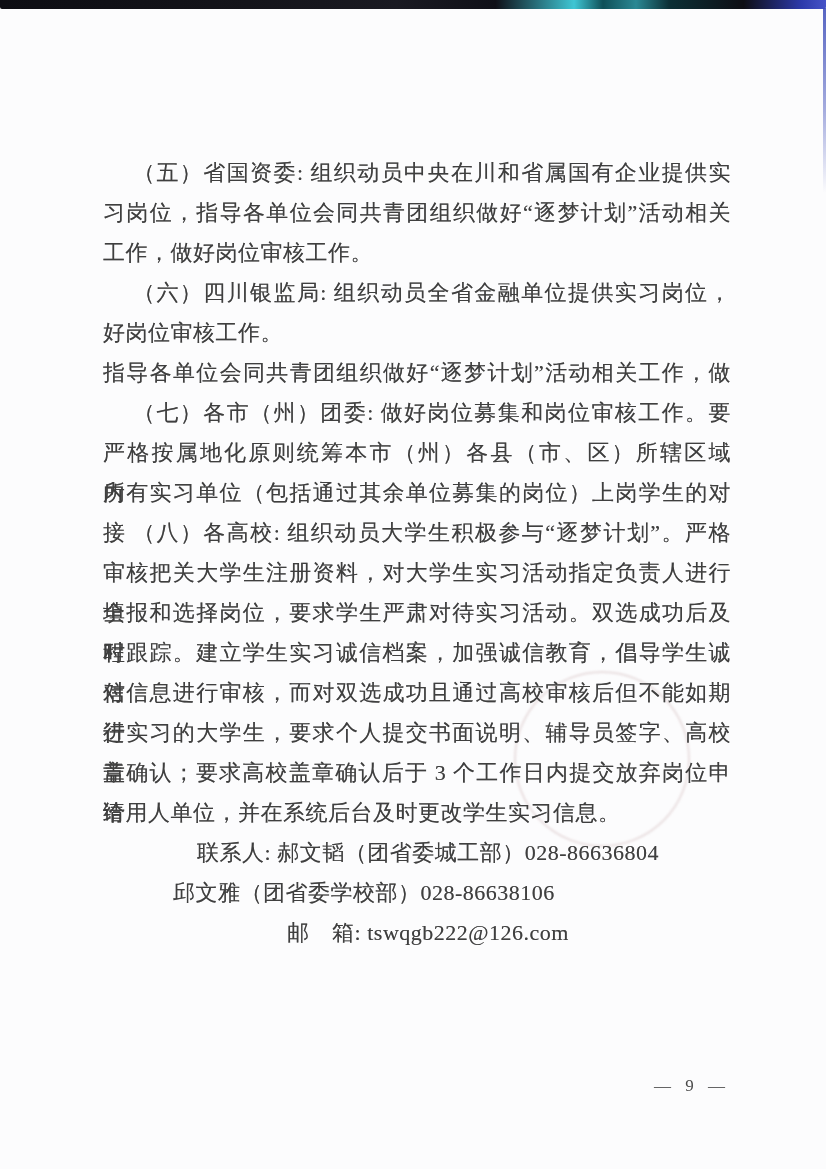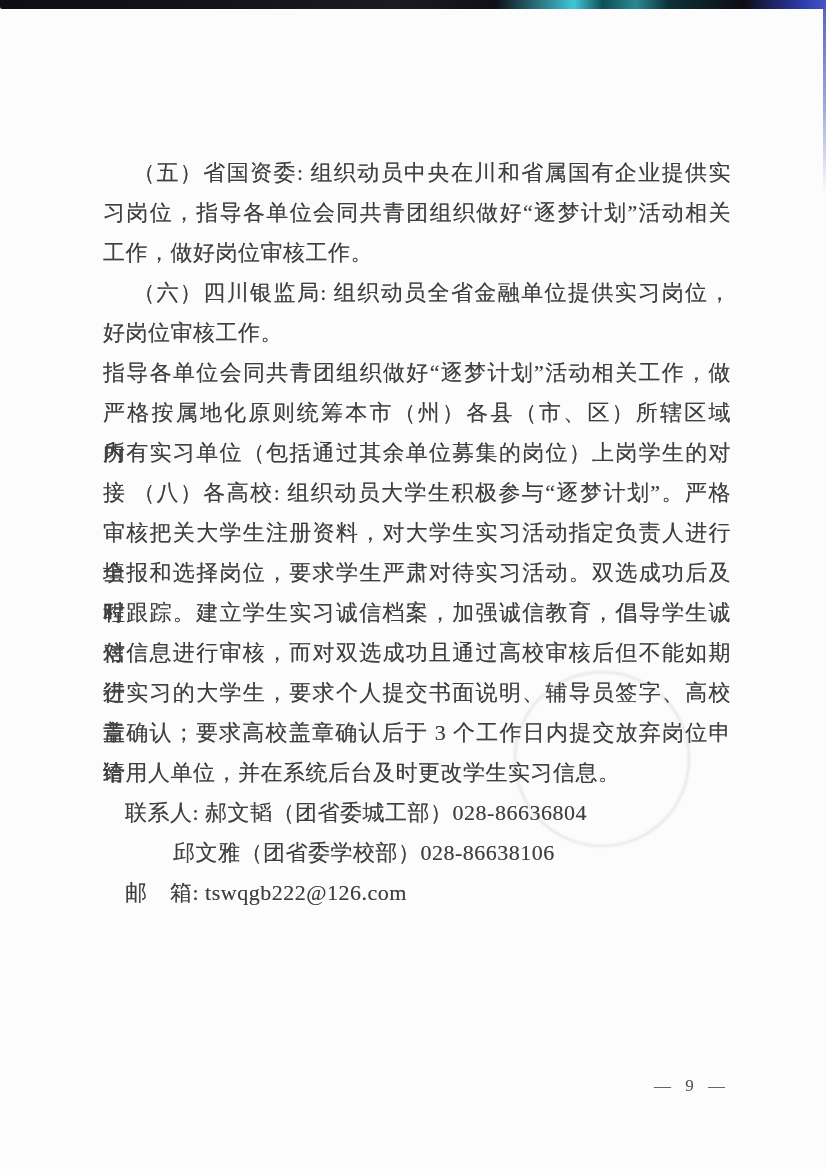--- a/index.html
+++ b/index.html
@@ -51,21 +51,21 @@
     height: 40px; line-height: 40px;
     letter-spacing: 0.5px;
     white-space: nowrap;
   }
   .full {
     white-space: normal;
     text-align: justify;
     text-align-last: justify;
   }
   .ind2  { text-indent: 30px; }
-  .c1    { padding-left: 22px; }
+  .c1    { padding-left: 22px; text-align: center; }
   .c3    { padding-left: 70px; font-family: Liberation Serif, serif; }
   .page-number {
     position: absolute; left: 642px; top: 1076px;
     width: 100px;
     text-align: center;
     font-size: 17px;
     color: #4b4b4b;
     letter-spacing: 5px;
     white-space: nowrap;
   }
@@ -79,20 +79,21 @@
   <div class="right-edge"></div>
   <div class="stamp-ring"></div>
 
   <div class="content">
     <div class="line ind2 full">（五）省国资委: 组织动员中央在川和省属国有企业提供实</div>
     <div class="line full">习岗位，指导各单位会同共青团组织做好“逐梦计划”活动相关</div>
     <div class="line">工作，做好岗位审核工作。</div>
     <div class="line ind2 full">（六）四川银监局: 组织动员全省金融单位提供实习岗位，</div>
     <div class="line">好岗位审核工作。</div>
     <div class="line full">指导各单位会同共青团组织做好“逐梦计划”活动相关工作，做</div>
+    <div class="line ind2 full">（七）各市（州）团委: 做好岗位募集和岗位审核工作。要</div>
     <div class="line full">严格按属地化原则统筹本市（州）各县（市、区）所辖区域内，</div>
     <div class="line full">所有实习单位（包括通过其余单位募集的岗位）上岗学生的对接</div>
     <div class="line ind2 full">（八）各高校: 组织动员大学生积极参与“逐梦计划”。严格</div>
     <div class="line full">审核把关大学生注册资料，对大学生实习活动指定负责人进行全</div>
     <div class="line full">填报和选择岗位，要求学生严肃对待实习活动。双选成功后及时</div>
     <div class="line full">程跟踪。建立学生实习诚信档案，加强诚信教育，倡导学生诚信</div>
     <div class="line full">对信息进行审核，而对双选成功且通过高校审核后但不能如期进</div>
     <div class="line full">行实习的大学生，要求个人提交书面说明、辅导员签字、高校盖</div>
     <div class="line full">章确认；要求高校盖章确认后于 3 个工作日内提交放弃岗位申请</div>
     <div class="line">给用人单位，并在系统后台及时更改学生实习信息。</div>

